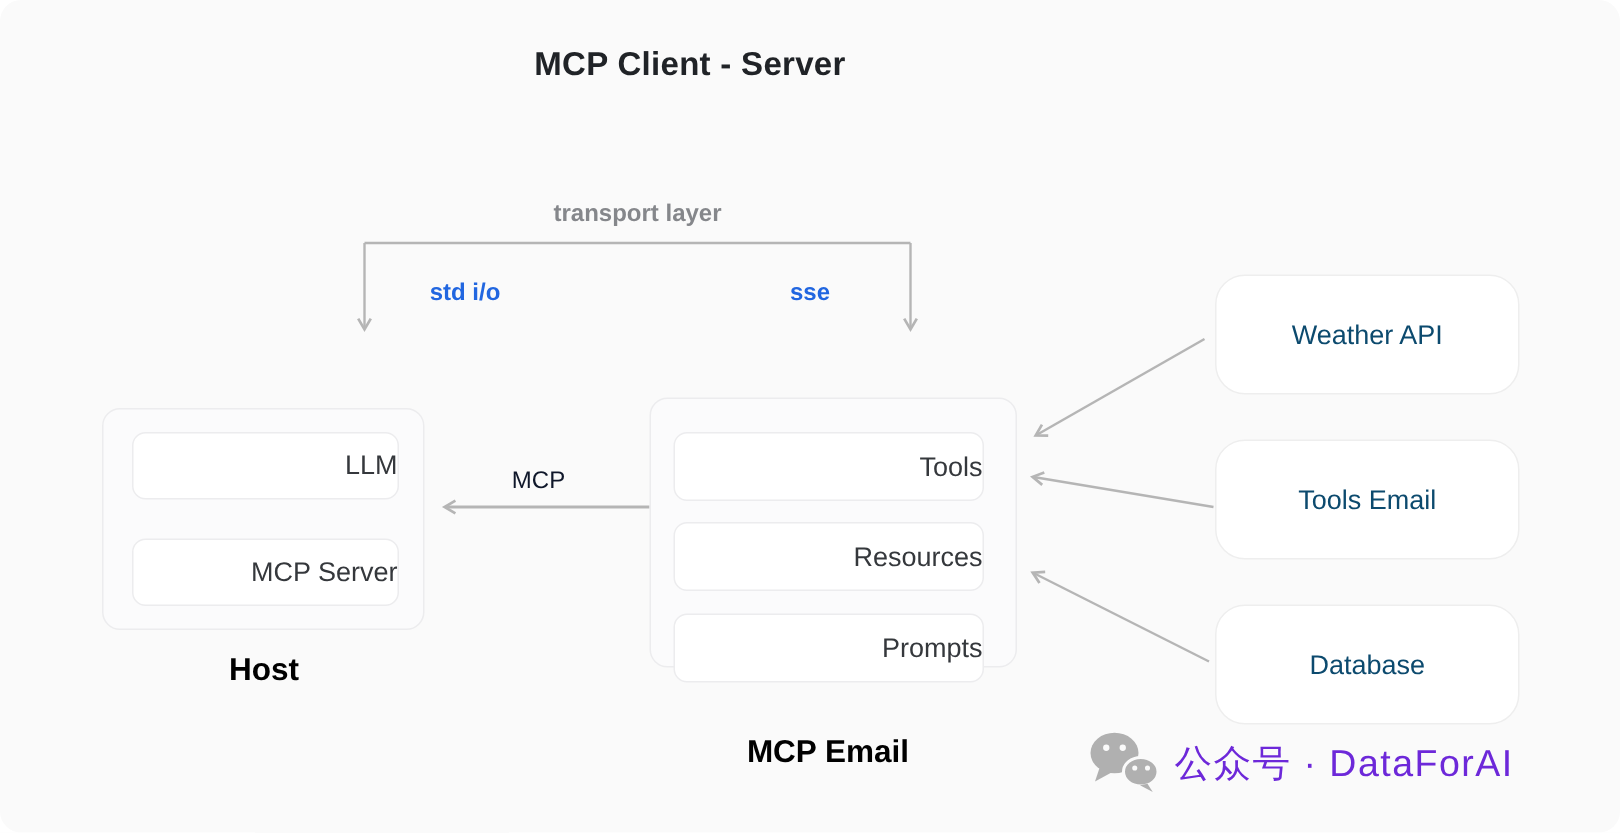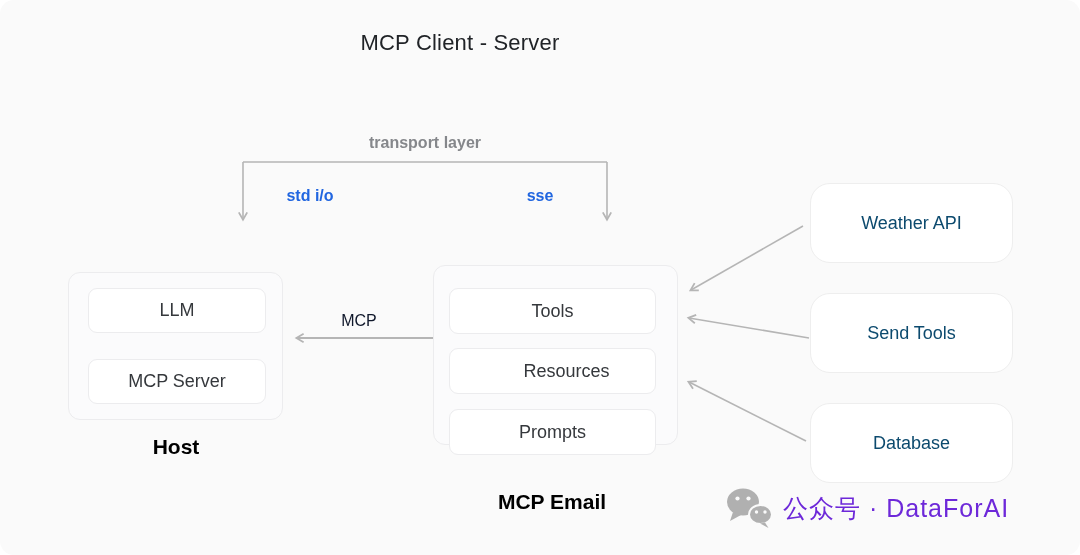--- a/index.html
+++ b/index.html
@@ -17,21 +17,21 @@
     overflow: hidden;
   }
   .abs { position: absolute; }
 
   .title {
     top: 30px;
     left: 0;
     width: 920px;
     text-align: center;
     font-size: 22px;
-    font-weight: normal;
+    font-weight: bold;
     color: #202327;
     letter-spacing: 0.2px;
   }
 
   .net-label {
     font-size: 16px;
     font-weight: bold;
     color: #85878b;
     text-align: center;
   }
@@ -55,21 +55,21 @@
     box-sizing: border-box;
   }
   .inner-box {
     position: absolute;
     background: #ffffff;
     border: 1px solid #ececee;
     border-radius: 9px;
     box-sizing: border-box;
     display: flex;
     align-items: center;
-    justify-content: center;
+    justify-content: flex-end;
     font-size: 18px;
     color: #35383c;
   }
   .external-box {
     position: absolute;
     width: 203px;
     height: 80px;
     background: #ffffff;
     border: 1px solid #eeeeee;
     border-radius: 20px;
@@ -157,21 +157,21 @@
     <div class="inner-box" style="left:15px; top:143px; width:207px; height:46px;">
       <span>Prompts</span>
     </div>
   </div>
   <div class="abs group-label" style="top:490px; left:472px; width:160px;">MCP Email</div>
 
   <div class="external-box" style="left:810px; top:183px;">
     <span>Weather API</span>
   </div>
   <div class="external-box" style="left:810px; top:293px;">
-    <span>Send Tools</span>
+    <span>Tools Email</span>
   </div>
   <div class="external-box" style="left:810px; top:403px;">
     <span>Database</span>
   </div>
 
   <div class="abs watermark" style="left:725px; top:487px;">
     <svg width="48" height="42" viewBox="0 0 48 42">
       <g fill="#b0b0b0">
         <ellipse cx="18" cy="15" rx="16" ry="13.5"></ellipse>
         <polygon points="8,25 5,34 16,28"></polygon>

